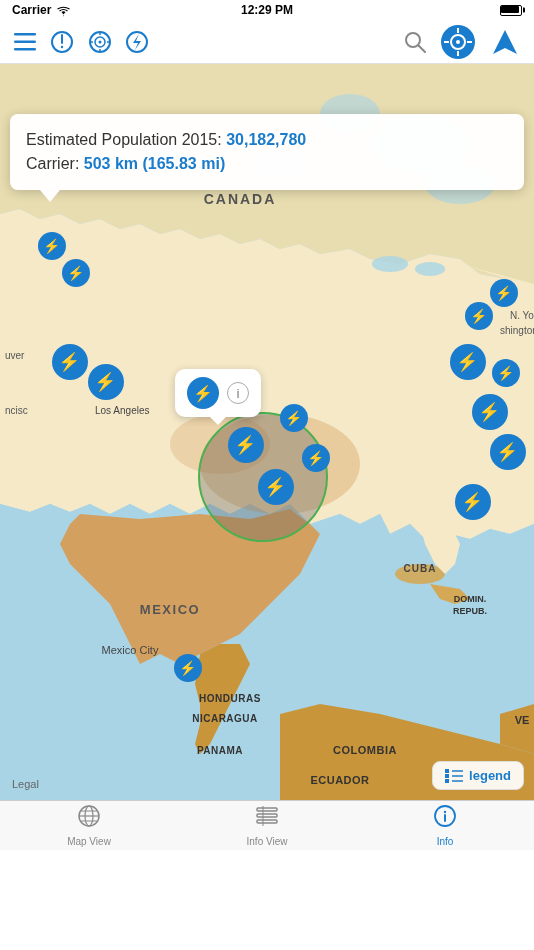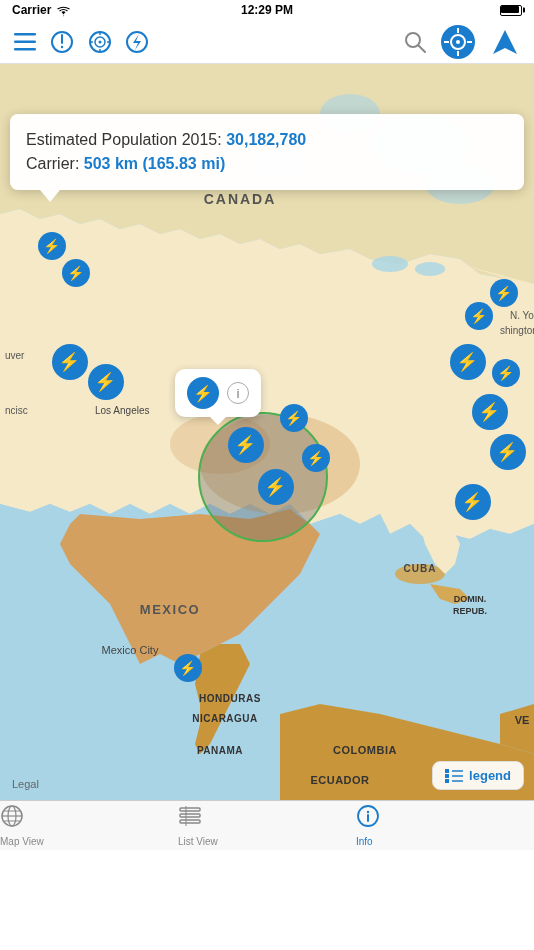--- a/index.html
+++ b/index.html
@@ -199,21 +199,21 @@
       border-top: 1px solid #ccc;
       display: flex;
       align-items: stretch;
       position: relative;
       z-index: 100;
     }
     .tab-item {
       flex: 1;
       display: flex;
       flex-direction: column;
-      align-items: flex-start;
+      align-items: center;
       justify-content: center;
       gap: 2px;
       cursor: pointer;
     }
     .tab-item .tab-icon { font-size: 22px; color: #888; }
     .tab-item .tab-label { font-size: 10px; color: #888; }
     .tab-item.active .tab-icon { color: #1a7ccc; }
     .tab-item.active .tab-label { color: #1a7ccc; }
 
     .map-svg-wrapper {
@@ -431,21 +431,21 @@
 
   <div class="tab-item">
     <span class="tab-icon">
       <svg width="24" height="24" viewBox="0 0 24 24">
         <rect x="2" y="4" width="20" height="3" rx="1" fill="none" stroke="#888" stroke-width="1.5"></rect>
         <rect x="2" y="10" width="20" height="3" rx="1" fill="none" stroke="#888" stroke-width="1.5"></rect>
         <rect x="2" y="16" width="20" height="3" rx="1" fill="none" stroke="#888" stroke-width="1.5"></rect>
         <line x1="8" y1="2" x2="8" y2="22" stroke="#888" stroke-width="1"></line>
       </svg>
     </span>
-    <span class="tab-label">List View</span>
+    <span class="tab-label">Info View</span>
   </div>
 
   <div class="tab-item active">
     <span class="tab-icon">
       <svg width="24" height="24" viewBox="0 0 24 24">
         <circle cx="12" cy="12" r="10" fill="none" stroke="#1a7ccc" stroke-width="1.8"></circle>
         <circle cx="12" cy="8" r="1.2" fill="#1a7ccc"></circle>
         <line x1="12" y1="11" x2="12" y2="17" stroke="#1a7ccc" stroke-width="2" stroke-linecap="round"></line>
       </svg>
     </span>

